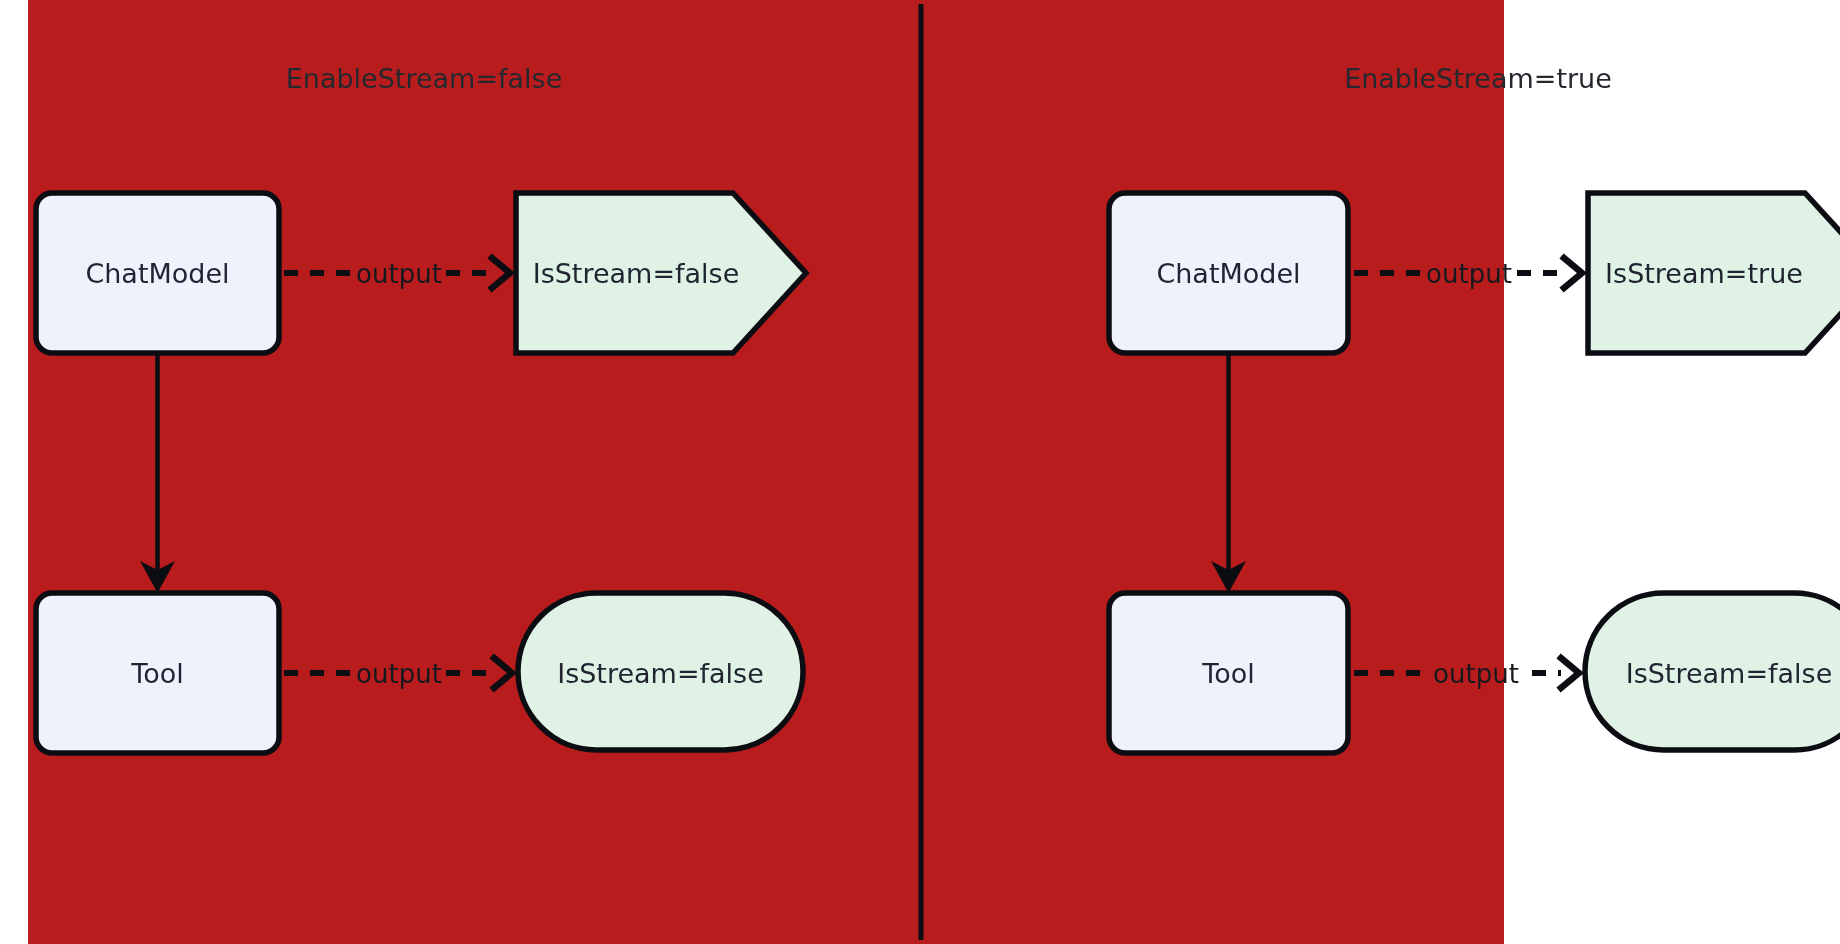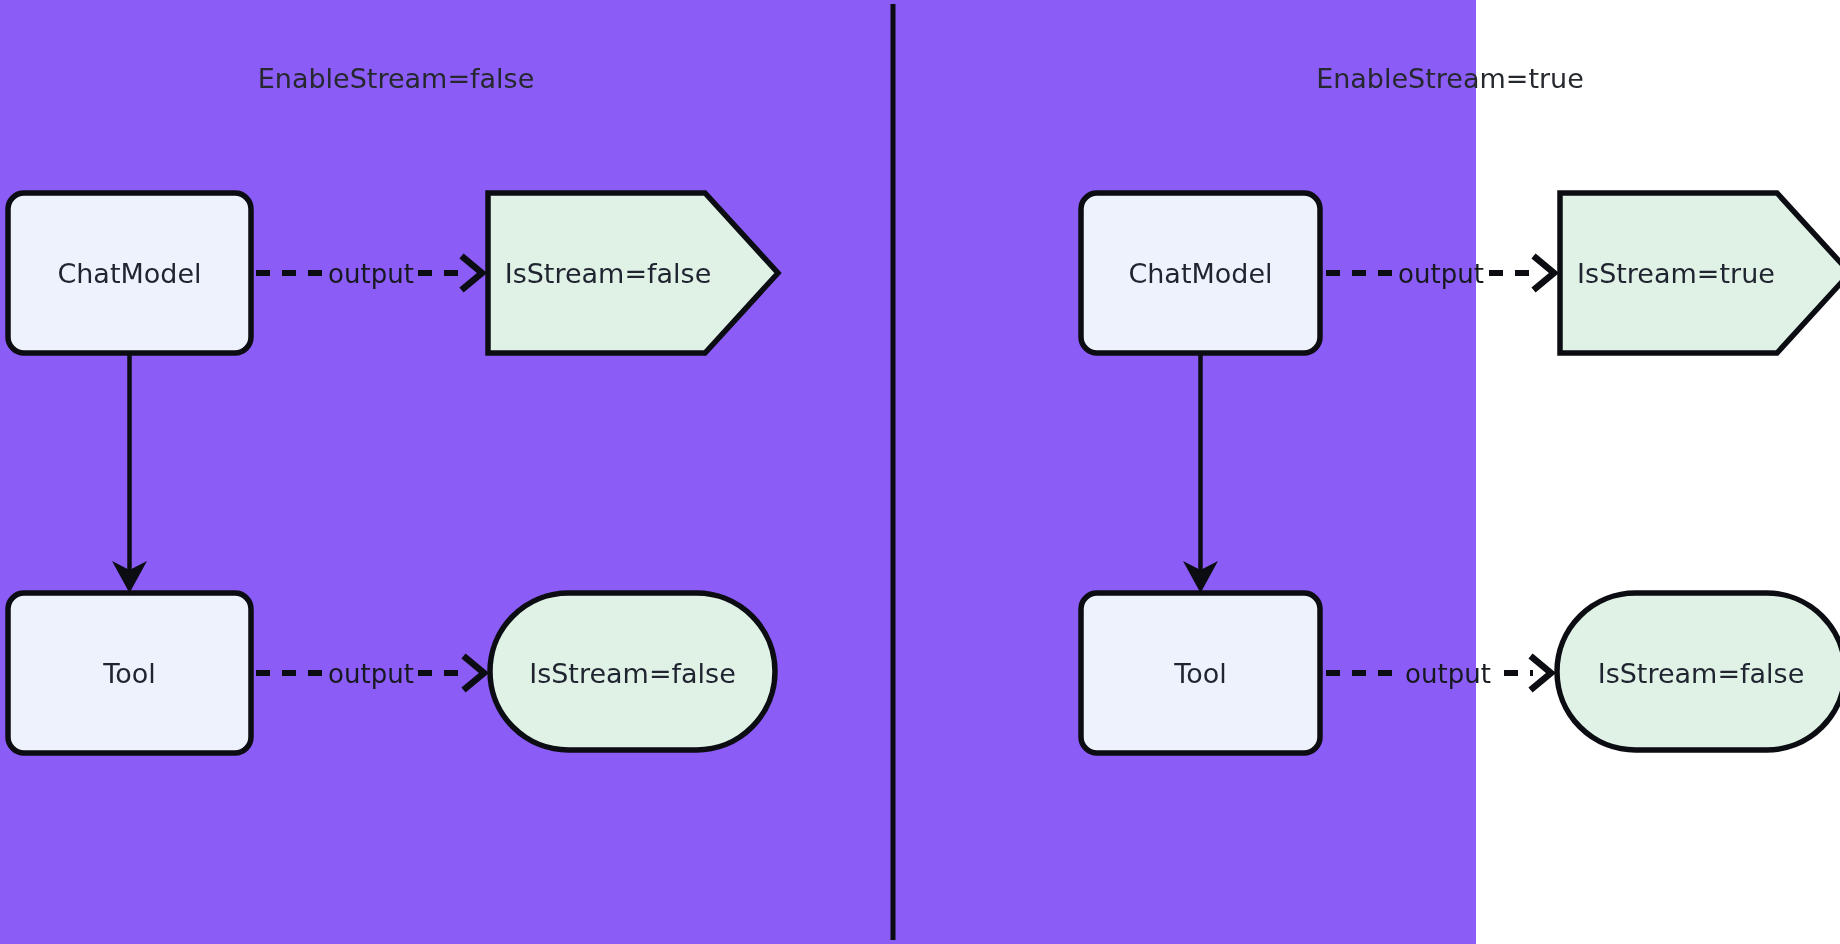--- a/index.html
+++ b/index.html
@@ -10,21 +10,22 @@
   body {
     width: 1840px;
     height: 944px;
     overflow: hidden;
     font-family: "DejaVu Sans", "Liberation Sans", sans-serif;
   }
   #stage {
     position: relative;
     width: 1476px;
     height: 944px;
-    background: #8b5cf6;
+    background: #b91c1c;
+    margin-left: 28px;
   }
   #diagram-svg {
     position: absolute;
     left: 0;
     top: 0;
     width: 1840px;
     height: 944px;
     display: block;
   }
   .node-label {

